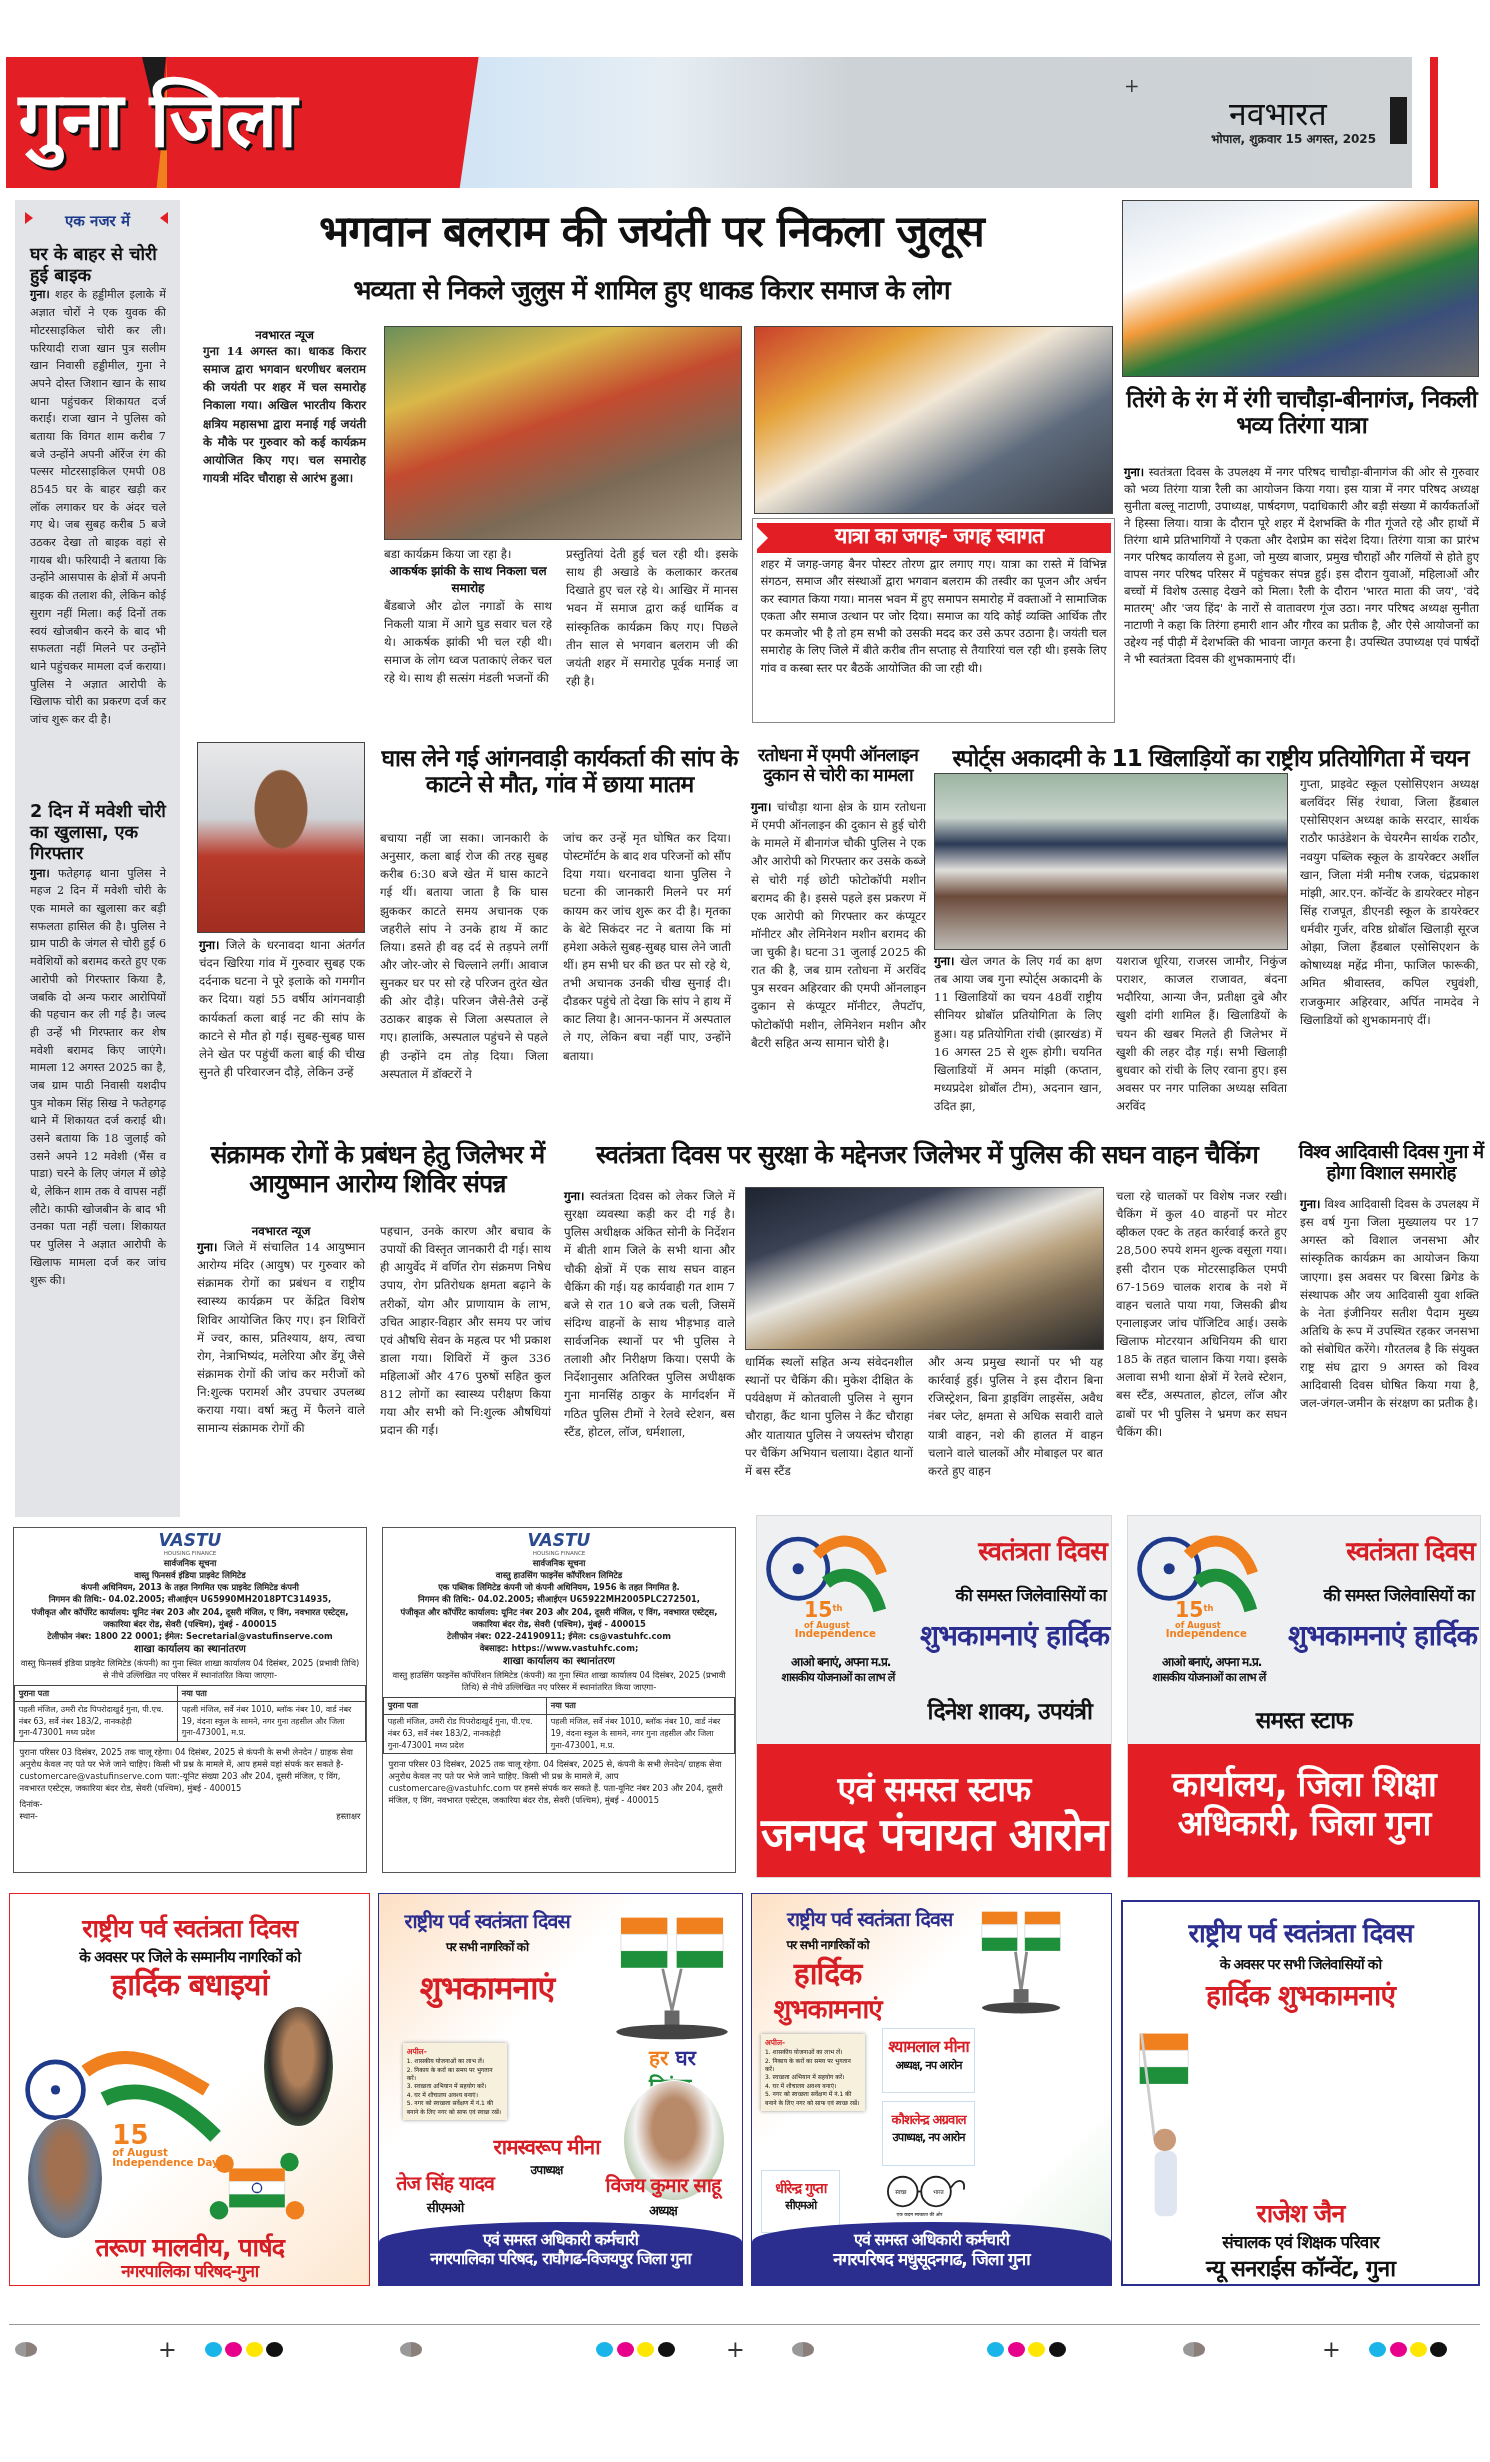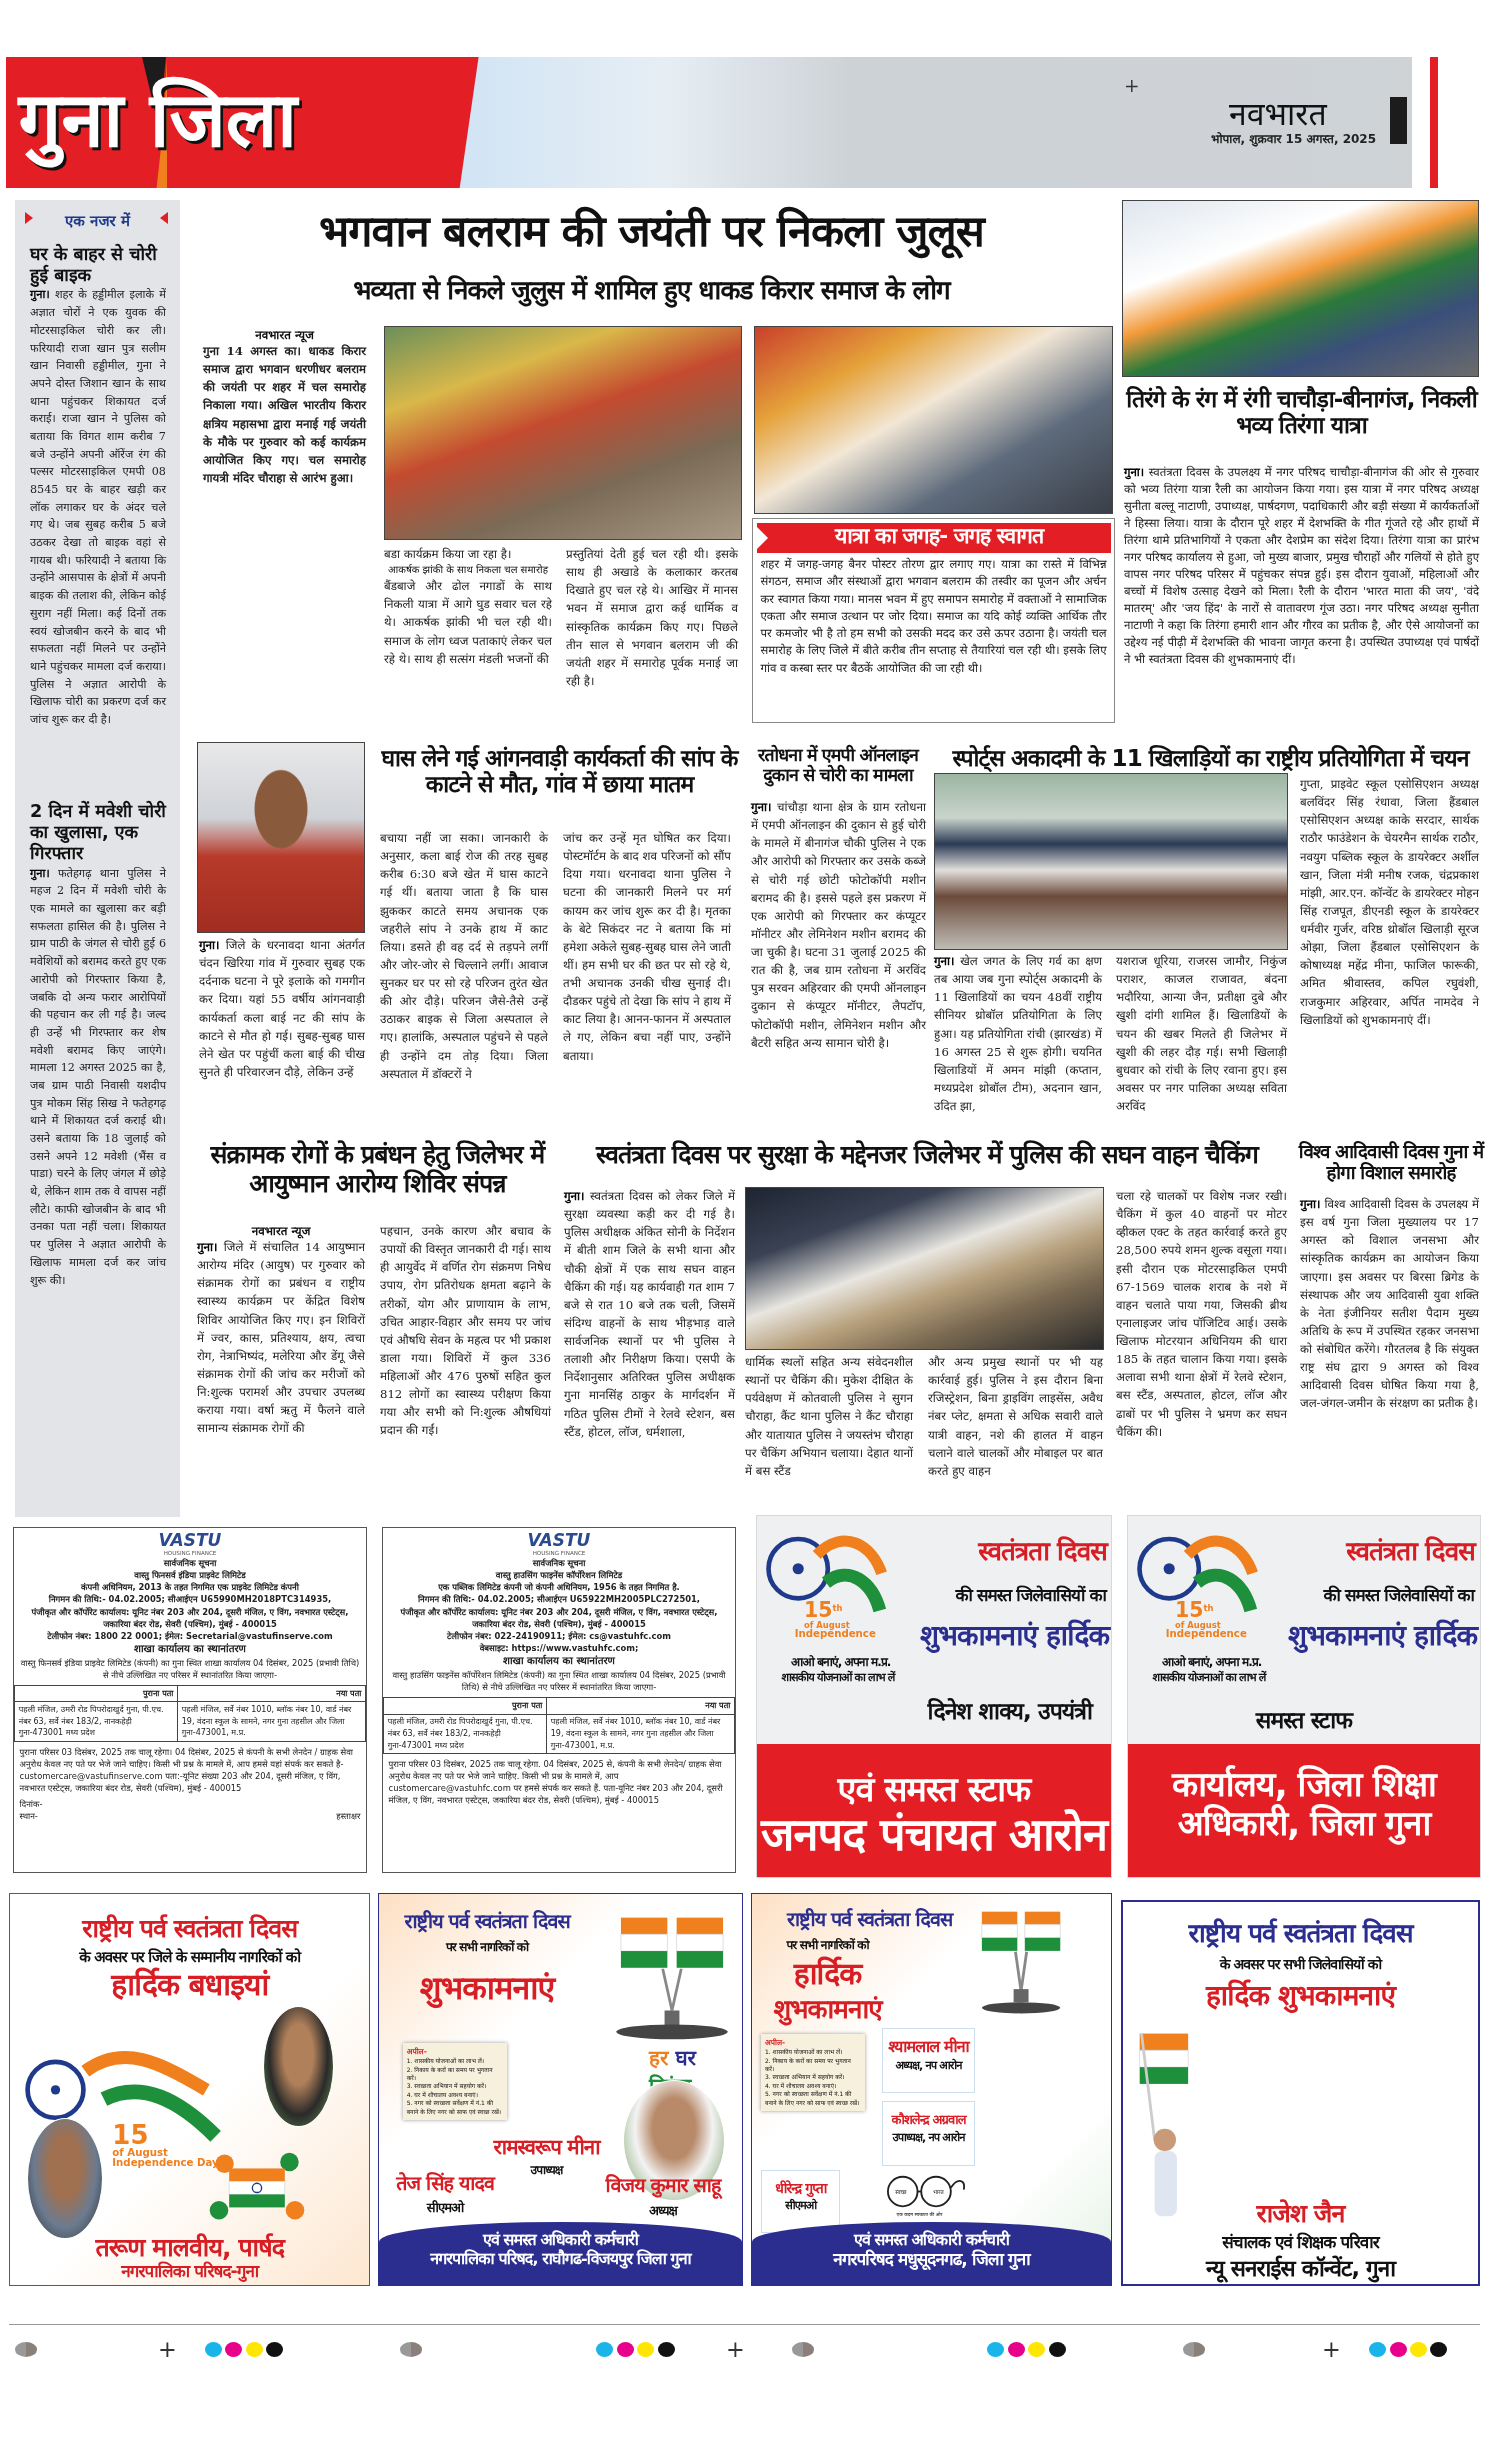--- a/index.html
+++ b/index.html
@@ -24,21 +24,21 @@
 #sidebar{left:15px;top:200px;width:165px;height:1317px;background:#e2e4e7}
 #side-title{left:37px;top:210px;width:121px;font-family:"DejaVu Sans",sans-serif;font-weight:bold;font-size:15px;color:#1e3a8a;text-align:center}
 .tri{position:absolute;width:0;height:0;border-top:6.5px solid transparent;border-bottom:6.5px solid transparent}
 .side-h{font-family:"DejaVu Sans",sans-serif;font-weight:bold;font-size:17.7px;line-height:1.2;color:#111}
 
 .ad{position:absolute;border:1.9px solid #555;background:#fff;overflow:hidden}
 .vt{font-family:"DejaVu Sans",sans-serif;font-size:8.4px;line-height:1.45;text-align:center;color:#222}
 .vt b{font-weight:bold}
 table.vt{border-collapse:collapse;width:100%;margin-top:3.7px}
 table.vt td,table.vt th{border:0.9px solid #444;padding:1.9px 3.7px;font-size:8px;text-align:left}
-table.vt th{text-align:right}
+table.vt th{text-align:left}
 .red{color:#d81e25}
 .blue{color:#2b2e8f}
 .cm{position:absolute;width:22.4px;height:15px;border-radius:50%}
 </style>
 </head>
 <body>
 
 <div id="mast-banner" class="abs">
   <svg width="1245" height="131" style="position:absolute;left:0;top:0" viewBox="0 0 1337 141">
     <rect x="0" y="0" width="42" height="141" fill="#9c6b4c"></rect>
@@ -80,21 +80,21 @@
 
 <div class="abs hl" style="left:186px;top:207px;width:931px;font-size:43px">भगवान बलराम की जयंती पर निकला जुलूस</div>
 <div class="abs hl" style="left:186px;top:276px;width:931px;font-size:26px">भव्यता से निकले जुलुस में शामिल हुए धाकड किरार समाज के लोग</div>
 <div class="col" style="left:203px;top:326px;width:163px">
   <div style="text-align:center;font-weight:bold;font-size:11.7px">नवभारत न्यूज</div>
   <div class="body" style="font-weight:bold"><span>गुना 14 अगस्त का।</span> <span>धाकड किरार समाज द्वारा भगवान धरणीधर बलराम की जयंती पर शहर में चल समारोह निकाला गया। अखिल भारतीय किरार क्षत्रिय महासभा द्वारा मनाई गई जयंती के मौके पर गुरुवार को कई कार्यक्रम आयोजित किए गए। चल समारोह गायत्री मंदिर चौराहा से आरंभ हुआ।</span></div>
 </div>
 <div class="photo" style="left:384px;top:326px;width:358px;height:214px;background:linear-gradient(160deg,#6b8f5a 0%,#d9b84a 25%,#c44b2f 45%,#7a6a56 70%,#a89a85 100%)"></div>
 <div class="col" style="left:384px;top:545px;width:168px">
   <div class="body">बडा कार्यक्रम किया जा रहा है।</div>
-  <div style="font-weight:normal;font-size:10px;text-align:center;line-height:1.4">आकर्षक झांकी के साथ निकला चल समारोह</div>
+  <div style="font-weight:bold;font-size:12px;text-align:center;line-height:1.4">आकर्षक झांकी के साथ निकला चल समारोह</div>
   <div class="body">बैंडबाजे और ढोल नगाडों के साथ निकली यात्रा में आगे घुड सवार चल रहे थे। आकर्षक झांकी भी चल रही थी। समाज के लोग ध्वज पताकाएं लेकर चल रहे थे। साथ ही सत्संग मंडली भजनों की</div>
 </div>
 <div class="col" style="left:566px;top:545px;width:172px">
   <div class="body">प्रस्तुतियां देती हुई चल रही थी। इसके साथ ही अखाडे के कलाकार करतब दिखाते हुए चल रहे थे। आखिर में मानस भवन में समाज द्वारा कई धार्मिक व सांस्कृतिक कार्यक्रम किए गए। पिछले तीन साल से भगवान बलराम जी की जयंती शहर में समारोह पूर्वक मनाई जा रही है।</div>
 </div>
 <div class="photo" style="left:754px;top:326px;width:359px;height:188px;background:linear-gradient(150deg,#c9402b 0%,#e5a23a 25%,#f2e7d6 45%,#5e6b7c 70%,#3a3f48 100%)"></div>
 <div class="abs" style="left:752px;top:518px;width:363px;height:205px;border:0.9px solid #888;background:#fff">
   <div style="position:absolute;left:3.7px;top:3.7px;width:354px;height:30px;background:#e41e25"></div>
   <div style="position:absolute;left:1.9px;top:5.6px;width:0;height:0;border-top:13px solid transparent;border-bottom:13px solid transparent;border-left:13px solid #fff"></div>
   <div class="hl" style="position:absolute;left:18.6px;top:4.7px;width:335px;font-size:21.4px;color:#fff">यात्रा का जगह- जगह स्वागत</div>

